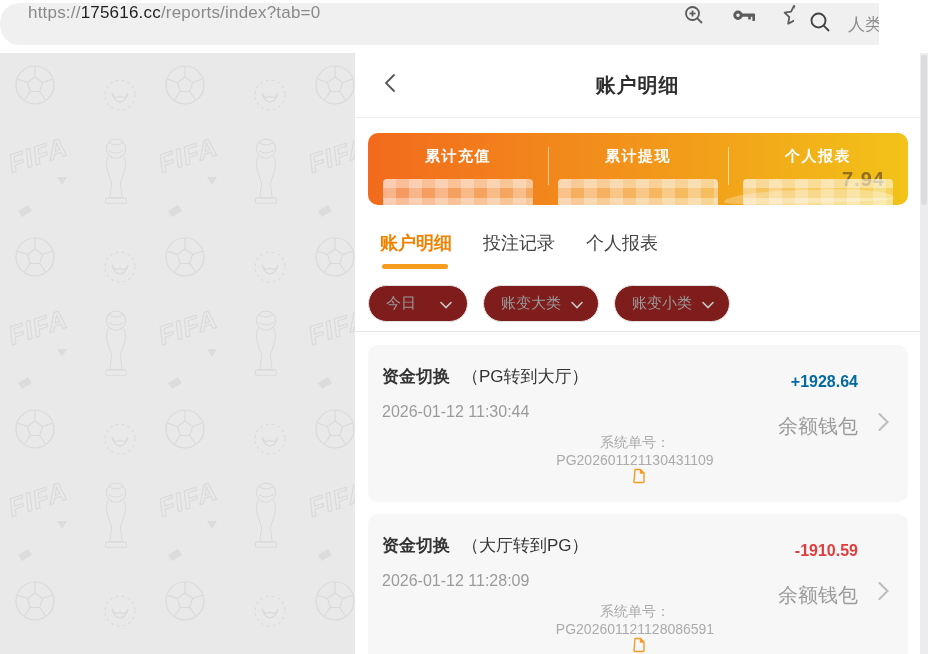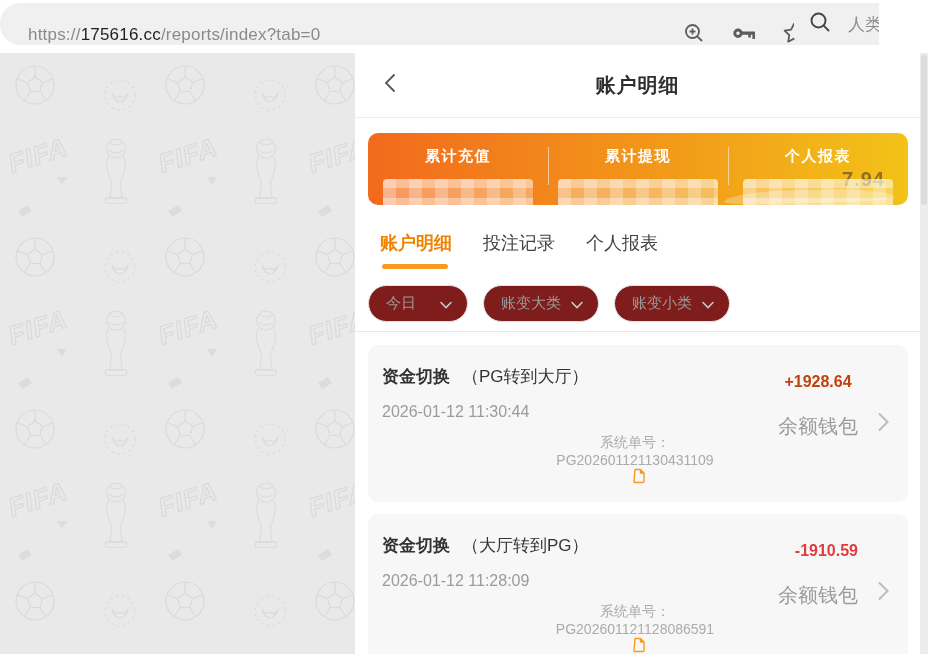--- a/index.html
+++ b/index.html
@@ -4,21 +4,21 @@
 <style>
   html,body{margin:0;padding:0;background:#ffffff;}
   .screen{
     position:relative;width:928px;height:654px;overflow:hidden;background:#ffffff;
     font-family:"Liberation Sans","DejaVu Sans",sans-serif;
   }
   
   .browser-bar{position:absolute;left:0;top:0;width:928px;height:47px;background:#fff;}
   .url-bar{
     position:absolute;left:0;top:3px;width:872px;height:42px;background:#f0f0f1;
-    border-radius:20px;display:flex;align-items:flex-end;
+    border-radius:20px;display:flex;align-items:flex-start;
   }
   .url-text{margin-left:28px;font-size:17px;color:#8a8a8a;letter-spacing:.2px;white-space:nowrap;flex:1;}
   .url-text .domain{color:#1f1f1f;}
   .bar-icons{display:flex;align-items:center;gap:25px;margin-right:17px;}
   .bar-icons svg{display:block;}
   .search-box{
     position:absolute;left:794px;top:3px;width:85px;height:42px;background:#f0f0f1;
     border-radius:8px 0 0 8px;display:flex;align-items:center;overflow:hidden;
   }
   .search-box .mag{margin-left:14px;}
@@ -76,21 +76,21 @@
   .txn-list{padding:13px 12px 0 13px;display:flex;flex-direction:column;gap:12px;}
   .txn-card{position:relative;background:#f7f7f8;border-radius:10px;padding:20px 20px 18px 14px;box-sizing:border-box;min-height:133px;cursor:pointer;}
   .txn-title-row{display:flex;align-items:baseline;gap:12px;}
   .txn-title{font-size:17px;font-weight:700;color:#333;}
   .txn-subtitle{font-size:17px;color:#333;}
   .txn-date{margin-top:15px;font-size:16px;color:#9b9b9b;}
   .txn-order{margin-top:13px;font-size:14px;color:#ababab;display:flex;align-items:center;flex-direction:column;}
   .copy-icon{margin-left:7px;display:inline-flex;cursor:pointer;}
   .txn-right{position:absolute;right:50px;top:28px;text-align:right;}
   .txn-amount{font-size:16px;font-weight:600;}
-  .txn-amount.positive{color:#c2410c;text-align:center;}
+  .txn-amount.positive{color:#0369a1;}
   .txn-amount.negative{color:#e23b3b;}
   .txn-wallet{margin-top:22px;font-size:20px;color:#9b9b9b;}
   .txn-chevron{position:absolute;right:19px;top:50%;transform:translateY(-50%);}
 </style>
 </head>
 <body>
 
 <div class="screen">
 
   <div class="browser-bar">

